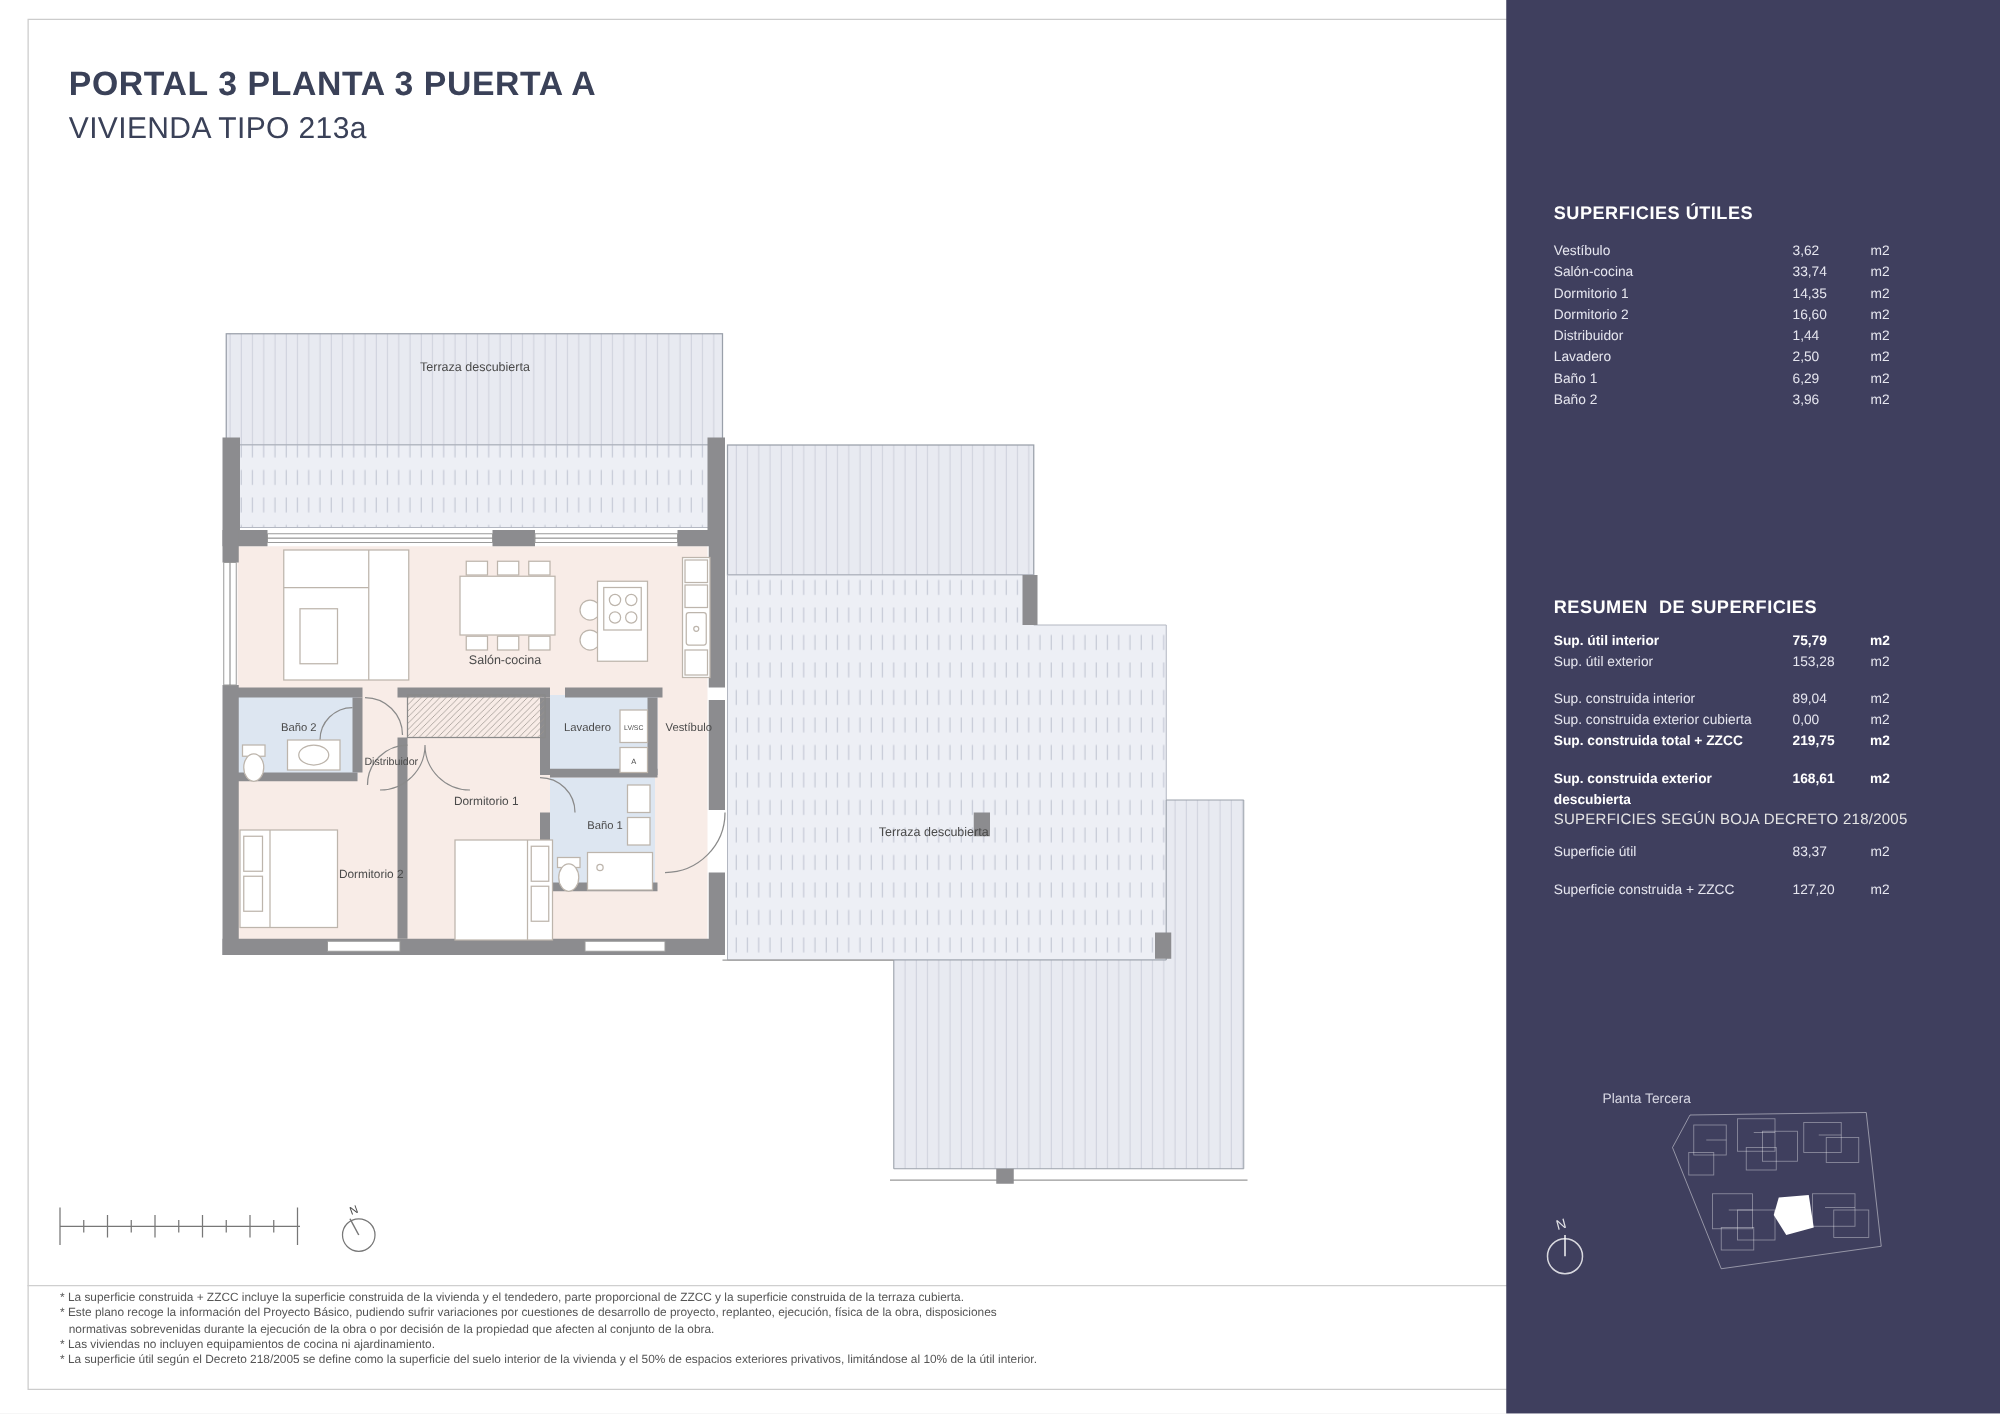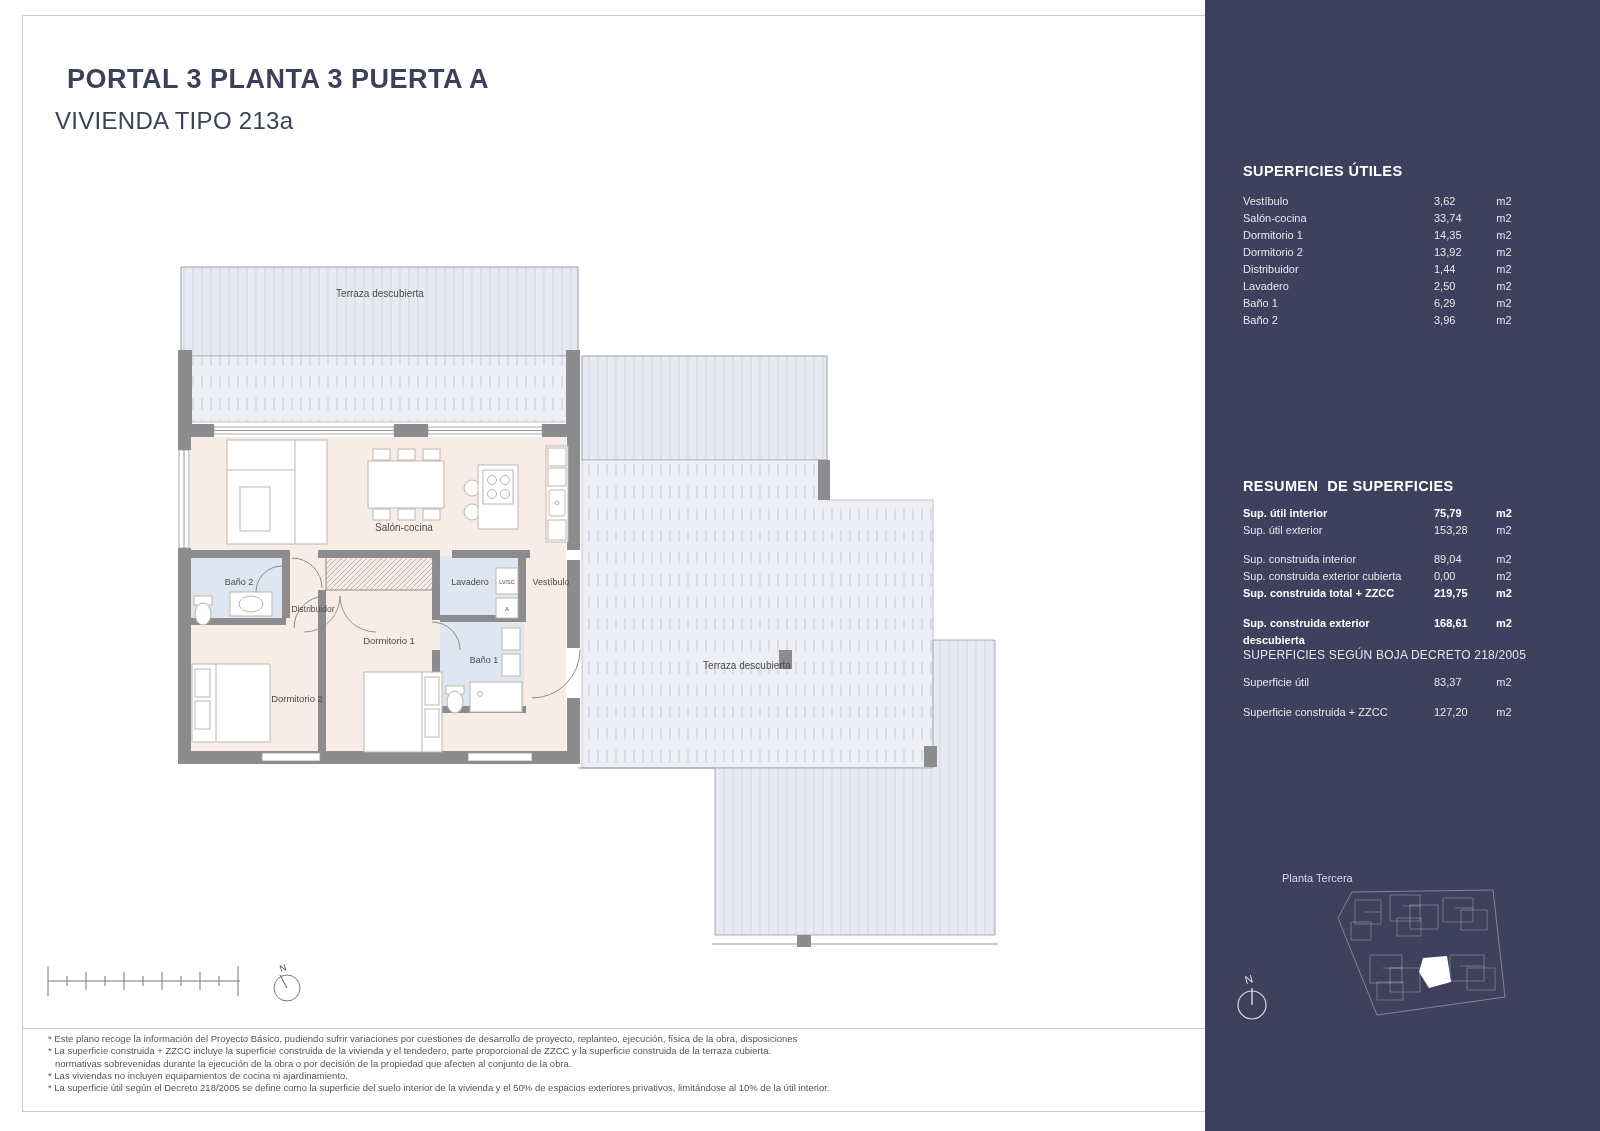--- a/index.html
+++ b/index.html
@@ -3,21 +3,21 @@
 <meta charset="utf-8">
 <style>
   html,body{margin:0;padding:0;background:#e9e9e9;}
   .page{position:relative;width:1600px;height:1131px;background:#ffffff;overflow:hidden;
         font-family:"Liberation Sans","DejaVu Sans",sans-serif;}
   
   .frame{position:absolute;left:22px;top:15px;width:1390px;height:1095px;border:1px solid #cccccc;}
   .footrule{position:absolute;left:22px;top:1028px;width:1390px;height:1px;background:#cfcfcf;}
   
   .hdr{position:absolute;left:55px;top:52px;color:#3a4158;}
-  .hdr h1{margin:12px;font-size:27px;font-weight:bold;letter-spacing:.5px;}
+  .hdr h1{margin:0;font-size:27px;font-weight:bold;letter-spacing:.5px;}
   .hdr h2{margin:6px 0 0 0;font-size:24px;font-weight:normal;letter-spacing:.3px;}
   
   .plan{position:absolute;left:0;top:0;width:1205px;height:1010px;}
   .plan text{font-family:"Liberation Sans","DejaVu Sans",sans-serif;fill:#4a4a4a;}
   
   .sidebar{position:absolute;left:1205px;top:0;width:395px;height:1131px;background:#3f3f5e;color:#e6e6ef;}
   .sb-block{position:absolute;left:38px;width:272px;}
   .sb-title{font-size:14.5px;font-weight:bold;color:#ffffff;letter-spacing:.4px;white-space:pre;}
   .sb-title.it{font-weight:normal;font-size:12px;color:#e5e5e5;letter-spacing:.2px;}
   .row{display:flex;align-items:baseline;font-size:11px;line-height:17px;}
@@ -231,21 +231,21 @@
           <span class="val">33,74</span>
           <span class="unit">m2</span>
         </div>
       <div class="row">
           <span class="lbl">Dormitorio 1</span>
           <span class="val">14,35</span>
           <span class="unit">m2</span>
         </div>
       <div class="row">
           <span class="lbl">Dormitorio 2</span>
-          <span class="val">13,92</span>
+          <span class="val">16,60</span>
           <span class="unit">m2</span>
         </div>
       <div class="row">
           <span class="lbl">Distribuidor</span>
           <span class="val">1,44</span>
           <span class="unit">m2</span>
         </div>
       <div class="row">
           <span class="lbl">Lavadero</span>
           <span class="val">2,50</span>
@@ -343,20 +343,20 @@
       <polygon points="218,118 242,116 246,142 224,148 214,132" fill="#ffffff"></polygon>
       <g>
         <circle cx="47" cy="165" r="14" fill="none" stroke="rgba(255,255,255,0.8)" stroke-width="1.2"></circle>
         <line x1="47" y1="165" x2="47" y2="148" stroke="rgba(255,255,255,0.8)" stroke-width="1.4"></line>
         <text x="41" y="144" font-size="11" fill="rgba(255,255,255,0.85)" transform="rotate(-15 41 144)">N</text>
       </g>
     </svg>
   </div>
 
   <div class="fns">
+    <div>* La superficie construida + ZZCC incluye la superficie construida de la vivienda y el tendedero, parte proporcional de ZZCC y la superficie construida de la terraza cubierta.</div>
     <div>* Este plano recoge la información del Proyecto Básico, pudiendo sufrir variaciones por cuestiones de desarrollo de proyecto, replanteo, ejecución, física de la obra, disposiciones</div>
-    <div>* La superficie construida + ZZCC incluye la superficie construida de la vivienda y el tendedero, parte proporcional de ZZCC y la superficie construida de la terraza cubierta.</div>
     <div class="fn-cont">normativas sobrevenidas durante la ejecución de la obra o por decisión de la propiedad que afecten al conjunto de la obra.</div>
     <div>* Las viviendas no incluyen equipamientos de cocina ni ajardinamiento.</div>
     <div>* La superficie útil según el Decreto 218/2005 se define como la superficie del suelo interior de la vivienda y el 50% de espacios exteriores privativos, limitándose al 10% de la útil interior.</div>
   </div>
 
 </div>
 
 </body></html>

